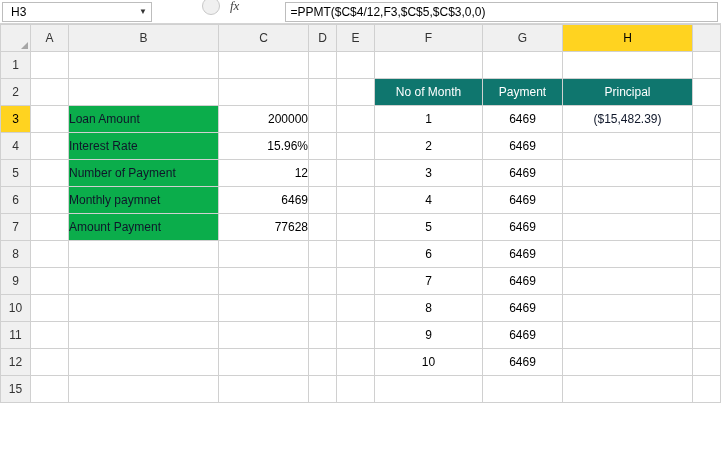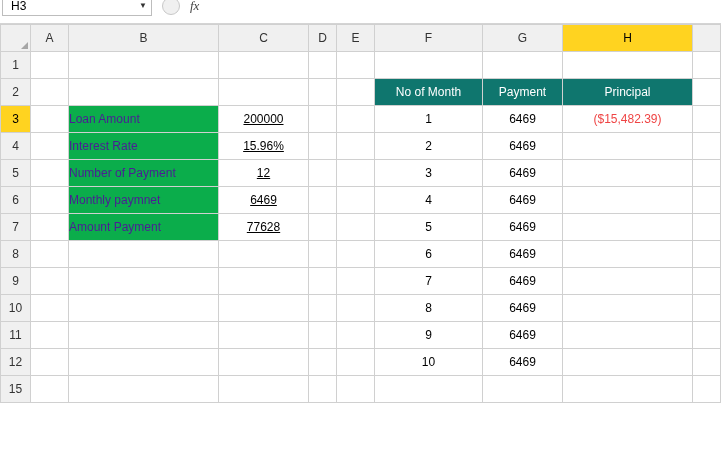--- a/index.html
+++ b/index.html
@@ -12,26 +12,26 @@
     height: 452px;
     font-family: "Liberation Sans", sans-serif;
     font-size: 12px;
     color: #000000;
     overflow: hidden;
   }
 
   
   .formula-bar {
     display: flex;
-    align-items: center;
     height: 24px;
     background: #ffffff;
     border-bottom: 1px solid #d4d4d4;
     padding: 2px 0 14px 0;
     box-sizing: border-box;
+    gap: 40px;
   }
   .namebox {
     width: 150px;
     height: 20px;
     margin-left: 2px;
     border: 1px solid #bdbdbd;
     background: #ffffff;
     display: flex;
     align-items: center;
     box-sizing: border-box;
@@ -146,53 +146,52 @@
     border-style: solid;
     border-width: 0 0 7px 7px;
     border-color: transparent transparent #a6a6a6 transparent;
   }
 
   .cell { background: #ffffff; }
 
   
   .green-label {
     background: #0bad4b;
-    color: #4c1d95;
+    color: #0f172a;
     font-weight: bold;
     text-align: left;
     padding-left: 6px;
     border: 1px solid #ffffff;
   }
   .green-val {
     background: #ffffff;
     color: #000000;
-    text-align: center;
+    text-align: right;
     padding-right: 6px;
     border: 1px solid #000000;
-    text-decoration: underline;
   }
 
   
   .tbl-head {
     background: #0f766e;
     color: #ffffff;
     font-weight: bold;
     text-align: center;
     border: 1px solid #ffffff;
   }
   .tbl-cell {
     background: #ffffff;
     text-align: center;
     border: 1px solid #000000;
   }
   .active-cell {
     background: #ffffff;
     text-align: center;
     border: 2px solid #d94f4f;
-    color: #ef4444;
+    color: #0f172a;
     margin-top: 19px;
   }
 
   .w-a { width: 38px; }
   .w-b { width: 150px; }
   .w-c { width: 90px; }
   .w-d { width: 28px; }
   .w-e { width: 38px; }
   .w-f { width: 108px; }
   .w-g { width: 80px; }
@@ -204,20 +203,21 @@
 
 <div class="formula-bar">
   <div class="namebox">
     <span class="nb-text">H3</span>
     <span class="nb-arrow">▼</span>
   </div>
   <div class="fx-group">
     <span class="fx-circle"></span>
     <span class="fx-label">fx</span>
   </div>
+  <div class="formula-input">=PPMT($C$4/12,F3,$C$5,$C$3,0,0)</div>
 </div>
 
 <div class="sheet">
 <table class="grid">
   <colgroup>
     <col class="w-rest">
         <col class="w-a">
         <col class="w-b">
         <col class="w-c">
         <col class="w-d">

